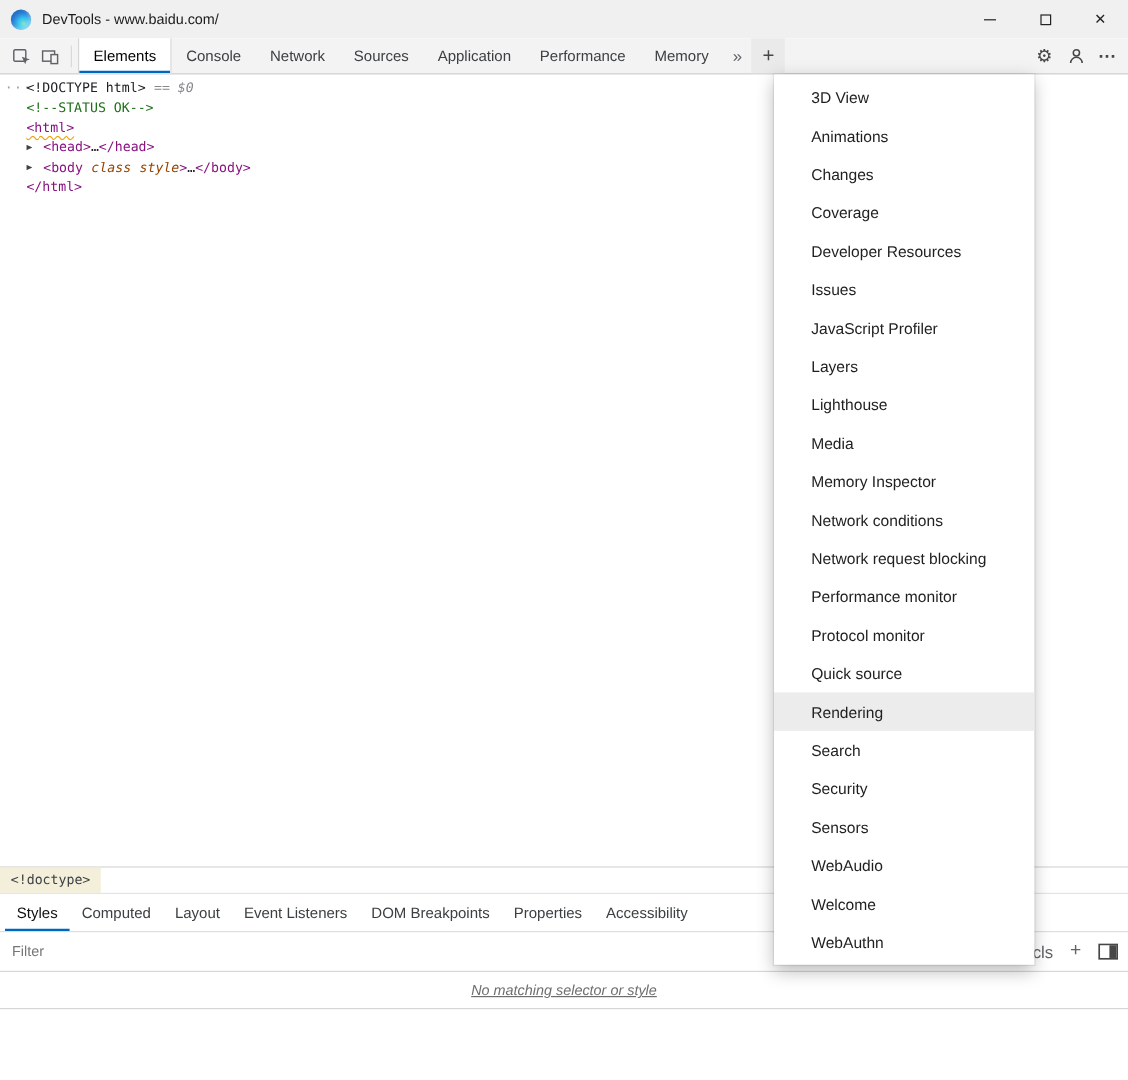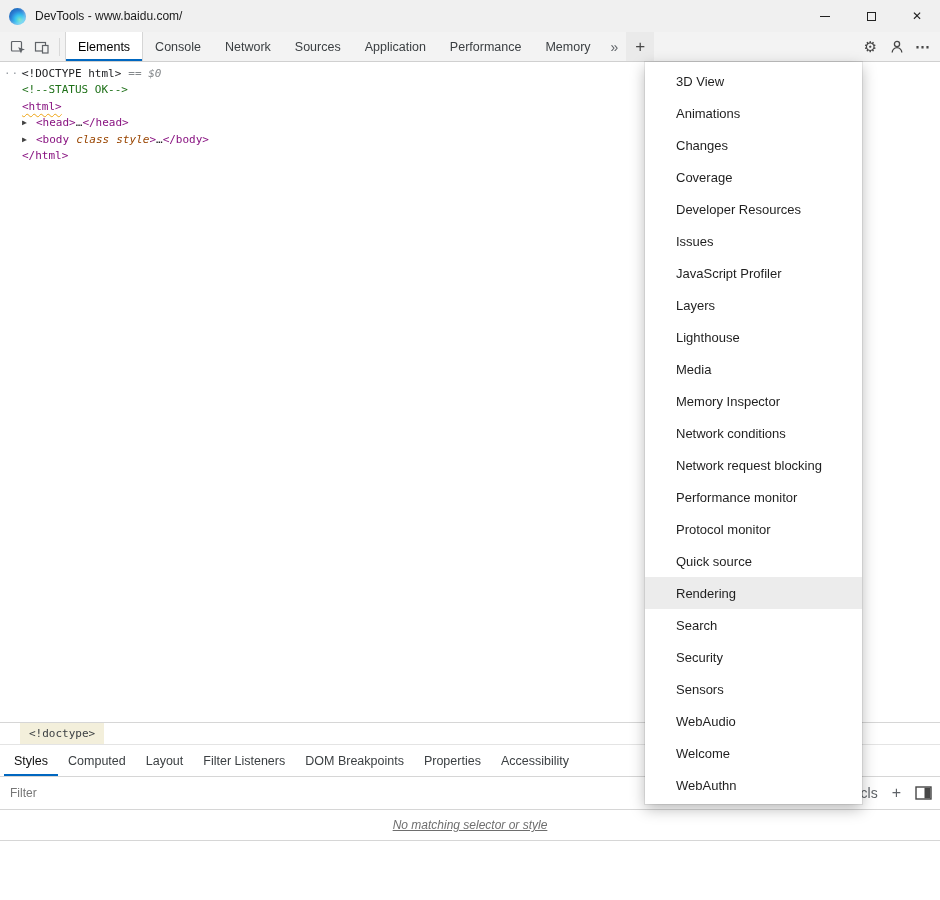--- a/index.html
+++ b/index.html
@@ -54,21 +54,21 @@
   .attr { color:#994500; margin-left:7px;font-style:italic; }
   .wavy { text-decoration: underline; text-decoration-style: wavy;
     text-decoration-color:#eda412; text-decoration-thickness:1px; text-underline-offset:3px; }
   .arrow { display:inline-block; width:14px; margin-left:-16px; font-size:8px;
     color:#424242; vertical-align:1px; text-align:left; }
   .expandable { padding-left:38px; }
   
   .crumbs { position:absolute; top:722px; left:0; right:0; height:23px;
     background:#ffffff; border-top:1px solid #d6d6d6; border-bottom:1px solid #e4e4e4; }
   .crumb { display:inline-flex; align-items:center; height:100%; padding:0 9px;
-    background:#f3efdb; font-family:"DejaVu Sans Mono", monospace; font-size:11px; color:#3c4043;margin-left:20px; }
+    background:#f3efdb; font-family:"DejaVu Sans Mono", monospace; font-size:11px; color:#3c4043; }
   
   .sidetabs { position:absolute; top:745px; left:0; right:0; height:32px;
     background:#fff; border-bottom:1px solid #d6d6d6; display:flex; align-items:stretch;
     padding-left:4px; }
   .stab { padding:0 10px; display:flex; align-items:center; font-size:12.5px;
     color:#3c4043; white-space:nowrap; }
   .stab.active { color:#101010; box-shadow: inset 0 -2px 0 #0067c0; }
   
   .filterrow { position:absolute; top:777px; left:0; right:0; height:33px;
     background:#fff; border-bottom:1px solid #d6d6d6; display:flex; align-items:center; }
@@ -175,21 +175,21 @@
 </div>
 
 <div class="crumbs">
   <div class="crumb">&lt;!doctype&gt;</div>
 </div>
 
 <div class="sidetabs">
   <div class="stab active">Styles</div>
   <div class="stab">Computed</div>
   <div class="stab">Layout</div>
-  <div class="stab">Filter Listeners</div>
+  <div class="stab">Event Listeners</div>
   <div class="stab">DOM Breakpoints</div>
   <div class="stab">Properties</div>
   <div class="stab">Accessibility</div>
 </div>
 
 <div class="filterrow">
   <input class="filter-input" placeholder="Filter" style="">
   <div class="filter-right">
     <span class="pseudo-btn">:hov</span>
     <span class="pseudo-btn">.cls</span>

